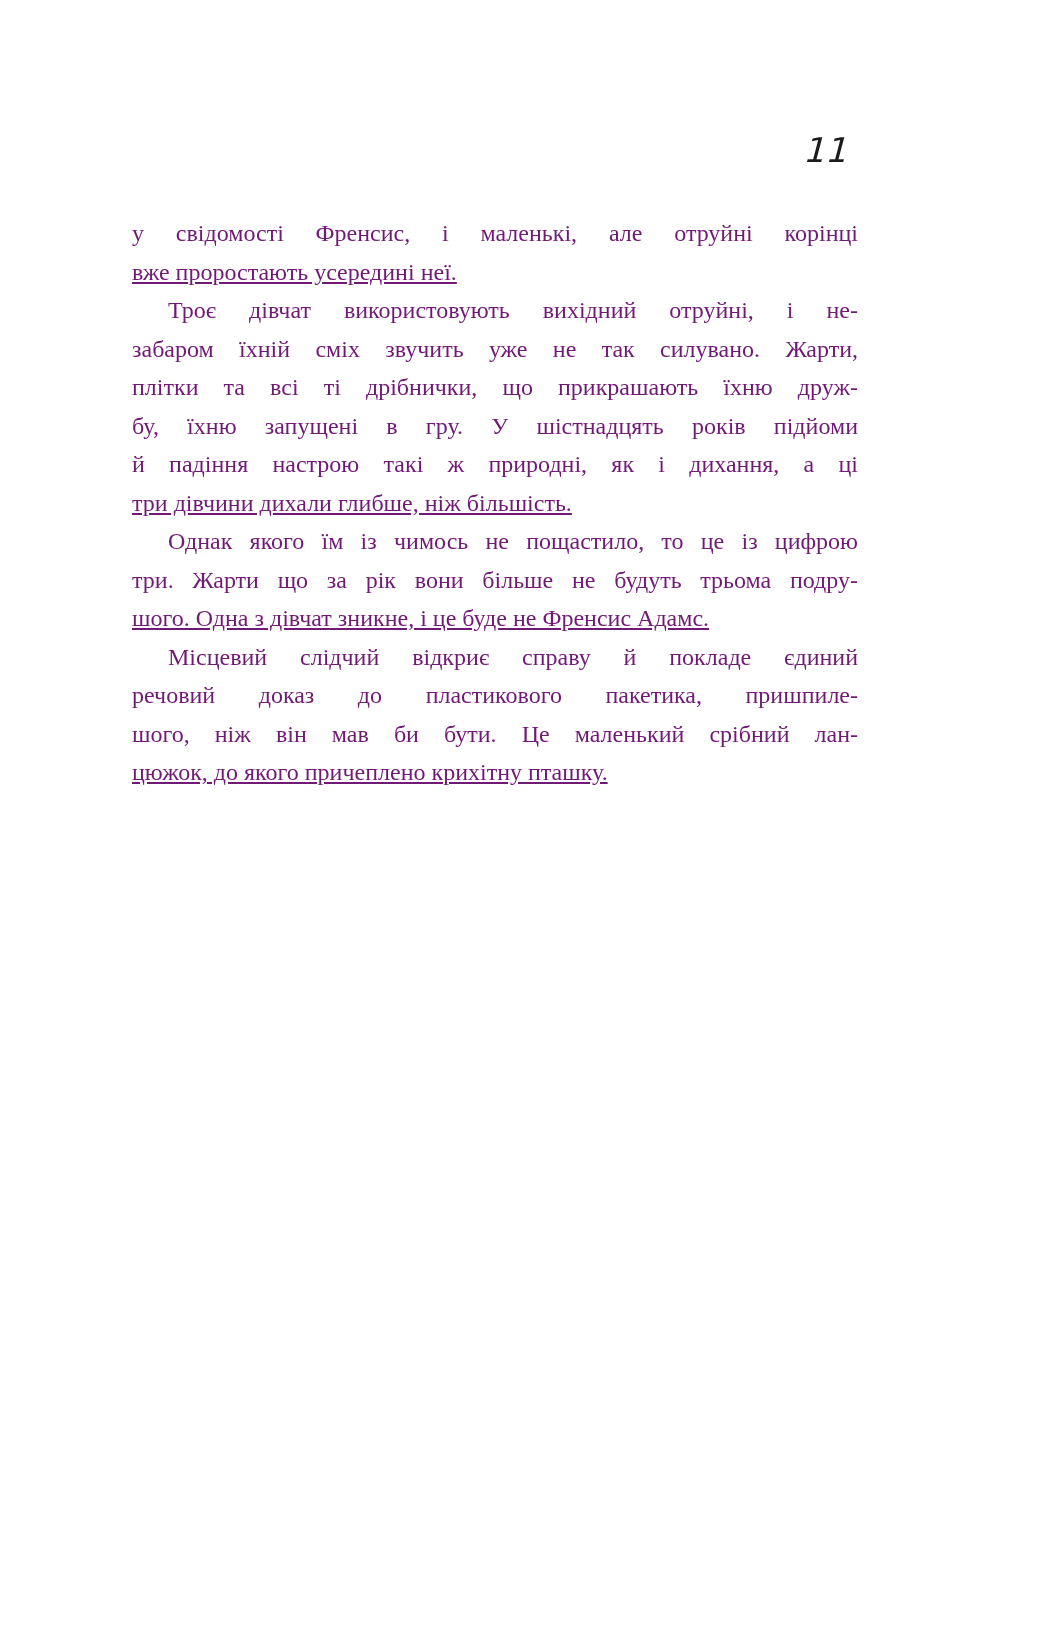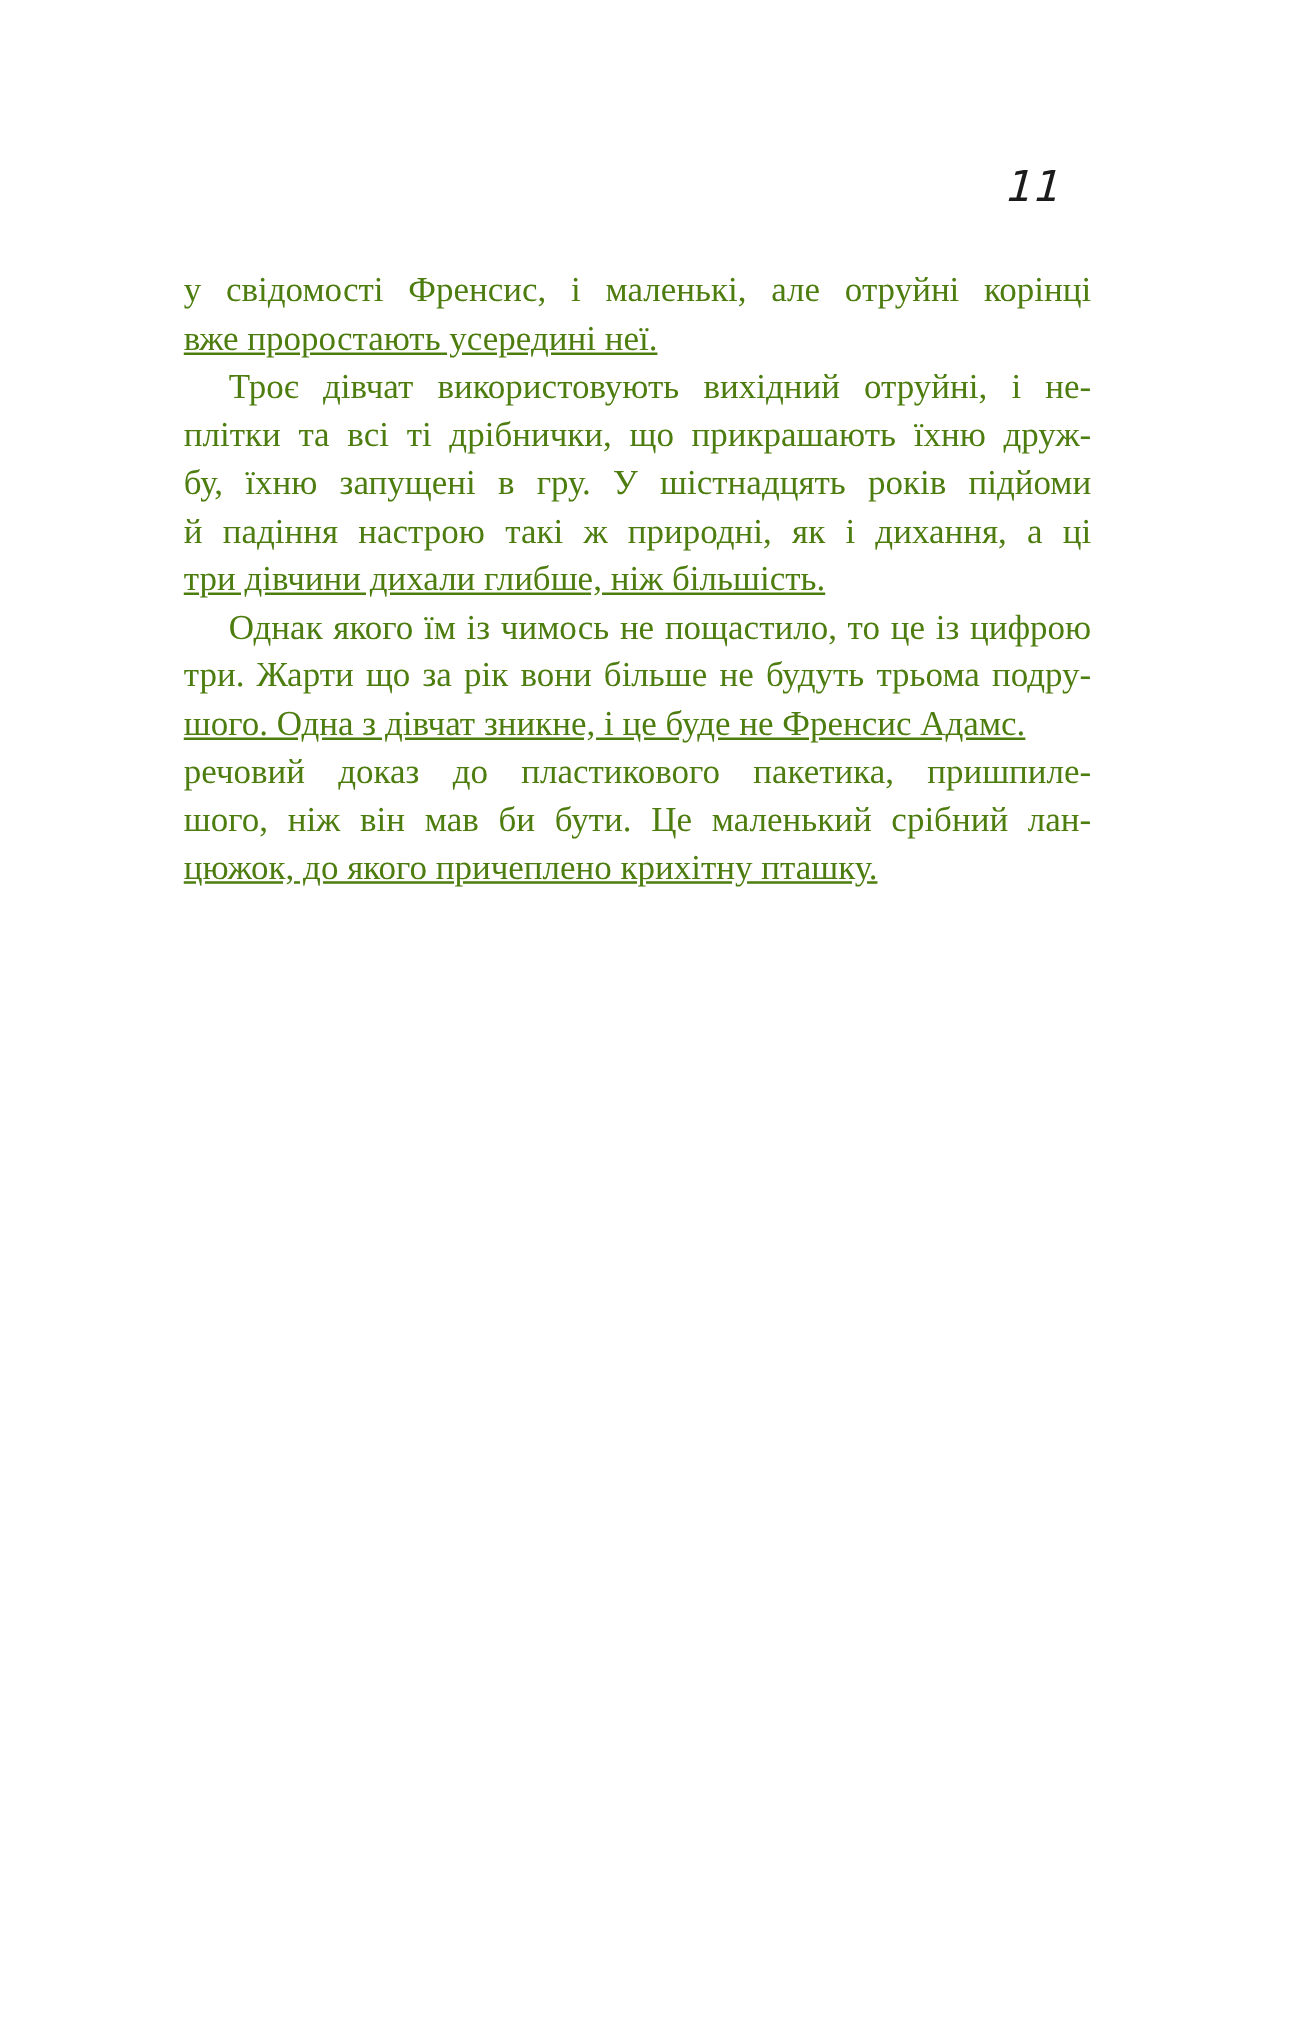--- a/index.html
+++ b/index.html
@@ -26,25 +26,25 @@
     font-style: italic;
     font-size: 34px;
     line-height: 34px;
     color: #1b1b1b;
     letter-spacing: 0.5px;
     transform: skewX(-4deg);
   }
   .text-block {
     position: absolute;
     top: 214px;
-    left: 147px;
+    left: 132px;
     width: 726px;
-    font-size: 28px;
+    font-size: 24px;
     line-height: 38.5px;
-    color: #4d7c0f;
+    color: #701a75;
   }
   .paragraph {
     margin: 0;
     padding: 0;
   }
   .line {
     text-align: justify;
     text-align-last: justify;
   }
   .line.last {
@@ -64,32 +64,34 @@
 
   <div class="text-block">
 
     <div class="paragraph">
       <div class="line">у свідомості Френсис, і маленькі, але отруйні корінці</div>
       <div class="line last">вже проростають усередині неї.</div>
     </div>
 
     <div class="paragraph">
       <div class="line indent">Троє дівчат використовують вихідний отруйні, і не-</div>
+      <div class="line">забаром їхній сміх звучить уже не так силувано. Жарти,</div>
       <div class="line">плітки та всі ті дрібнички, що прикрашають їхню друж-</div>
       <div class="line">бу, їхню запущені в гру. У шістнадцять років підйоми</div>
       <div class="line">й падіння настрою такі ж природні, як і дихання, а ці</div>
       <div class="line last">три дівчини дихали глибше, ніж більшість.</div>
     </div>
 
     <div class="paragraph">
       <div class="line indent">Однак якого їм із чимось не пощастило, то це із цифрою</div>
       <div class="line">три. Жарти що за рік вони більше не будуть трьома подру-</div>
       <div class="line last">шого. Одна з дівчат зникне, і це буде не Френсис Адамс.</div>
     </div>
 
     <div class="paragraph">
+      <div class="line indent">Місцевий слідчий відкриє справу й покладе єдиний</div>
       <div class="line">речовий доказ до пластикового пакетика, пришпиле-</div>
       <div class="line">шого, ніж він мав би бути. Це маленький срібний лан-</div>
       <div class="line last">цюжок, до якого причеплено крихітну пташку.</div>
     </div>
 
   </div>
 </div>
 
 </body></html>

